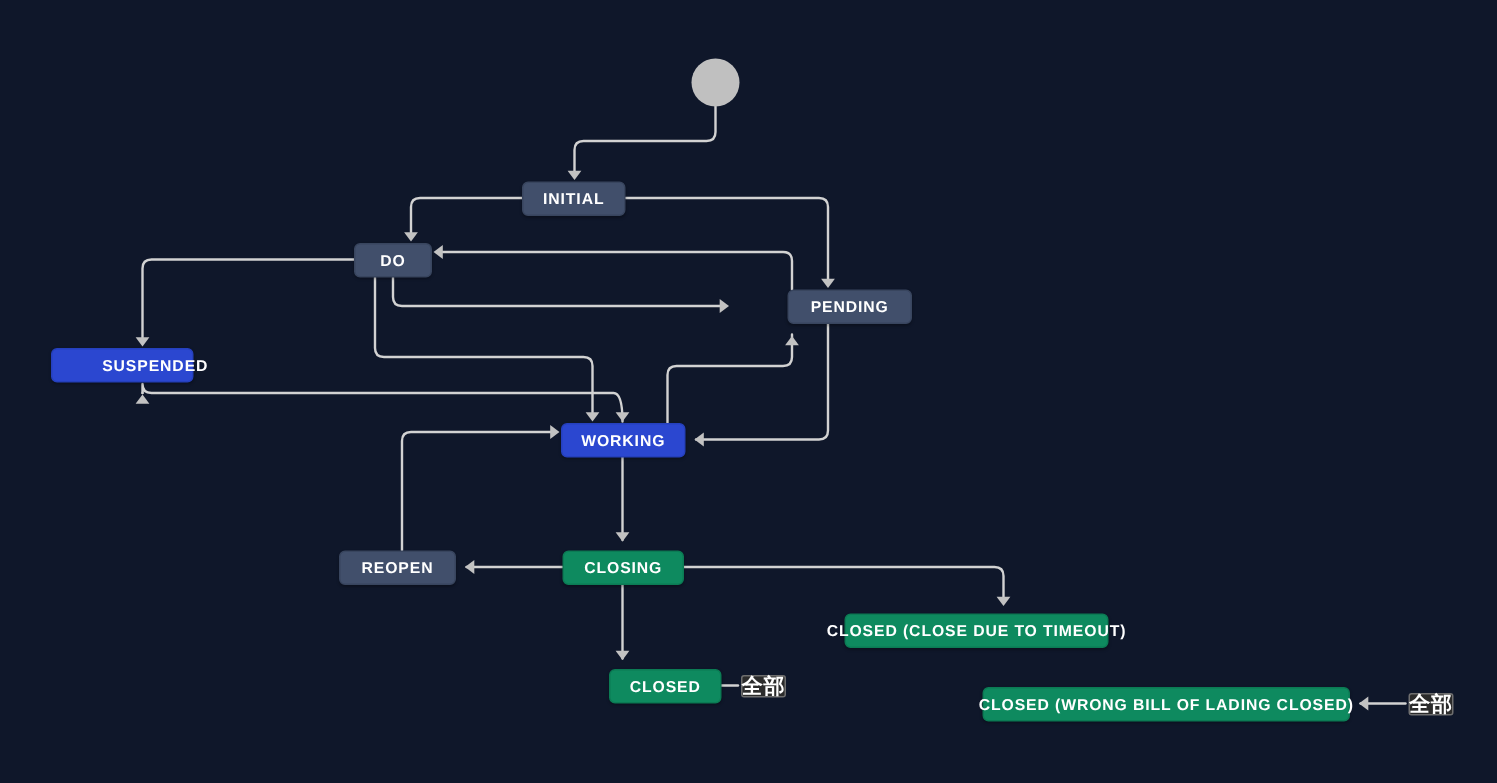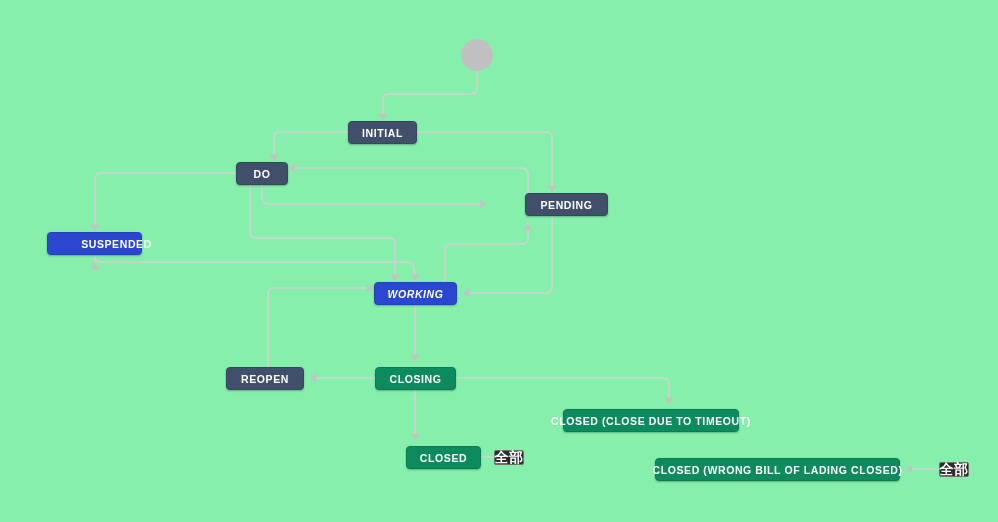--- a/index.html
+++ b/index.html
@@ -4,21 +4,21 @@
 <style>
   html, body {
     margin: 0;
     padding: 0;
     background: #f4f4f4;
   }
   #canvas {
     position: relative;
     width: 998px;
     height: 522px;
-    background: #86efac;
+    background: #0f172a;
     overflow: hidden;
     font-family: "Liberation Sans", sans-serif;
     text-align: right;
   }
   #edge-layer {
     position: absolute;
     left: 0;
     top: 0;
     width: 998px;
     height: 522px;
@@ -120,24 +120,24 @@
   <div id="node-layer">
       <div class="node navy" style="left: 348px; top: 121px; width: 69px; height: 23px;">
         <span>INITIAL</span>
       </div>
       <div class="node navy" style="left: 236px; top: 162px; width: 52px; height: 23px;">
         <span>DO</span>
       </div>
       <div class="node navy" style="left: 487px; top: 193px; width: 83px; height: 23px; margin-left: 38px;">
         <span>PENDING</span>
       </div>
-      <div class="node blue" style="left: 47px; top: 232px; width: 95px; height: 23px; padding-left: 44px;">
+      <div class="node blue" style="left: 34px; top: 232px; width: 95px; height: 23px; padding-left: 44px;">
         <span>SUSPENDED</span>
       </div>
-      <div class="node blue" style="left: 374px; top: 282px; width: 83px; height: 23px; font-style: italic;">
+      <div class="node blue" style="left: 374px; top: 282px; width: 83px; height: 23px;">
         <span>WORKING</span>
       </div>
       <div class="node navy" style="left: 226px; top: 367px; width: 78px; height: 23px;">
         <span>REOPEN</span>
       </div>
       <div class="node green" style="left: 375px; top: 367px; width: 81px; height: 23px;">
         <span>CLOSING</span>
       </div>
       <div class="node green" style="left: 563px; top: 409px; width: 176px; height: 23px;">
         <span>CLOSED  (CLOSE DUE TO TIMEOUT)</span>

